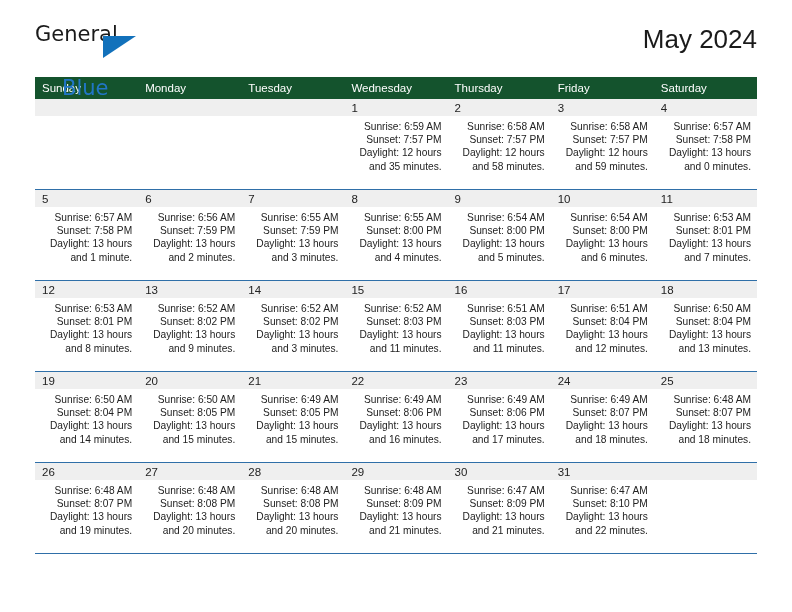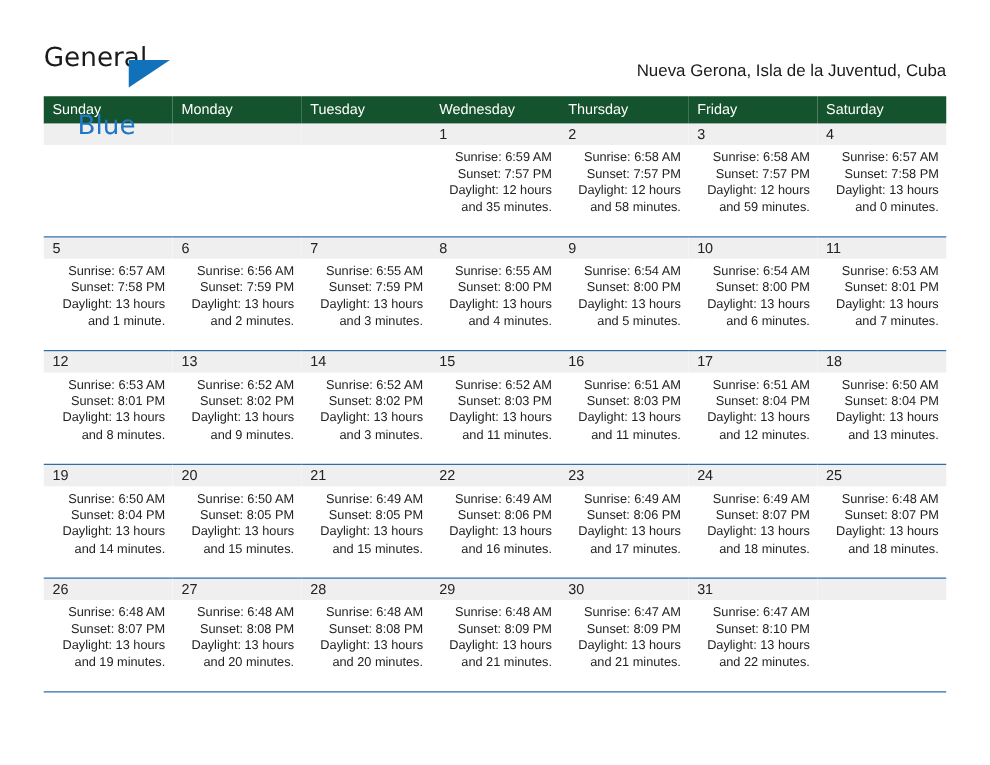--- a/index.html
+++ b/index.html
@@ -20,21 +20,21 @@
     height: 612px;
     box-sizing: border-box;
     padding: 0 35px;
   }
 
   
   .header {
     display: flex;
     align-items: flex-start;
     justify-content: space-between;
-    padding-top: 36px;
+    padding-top: 24px;
     height: 68px;
     box-sizing: border-box;
   }
   .logo {
     position: relative;
     width: 115px;
     height: 46px;
     line-height: 1;
     user-select: none;
   }
@@ -152,21 +152,21 @@
 
   <div class="header">
 
     <div class="logo">
       <span class="logo-general">General</span>
       <span class="logo-triangle"></span>
       <span class="logo-blue">Blue</span>
     </div>
 
     <div class="title-block">
-      <div class="cal-subtitle">Nueva Gerona, Isla de la Juventud, Cuba</div>
+      <div class="cal-title">May 2024</div>
     </div>
 
   </div>
 
   <table class="calendar">
     <thead>
       <tr id="weekday-header-row">
           <th>Sunday</th>
           <th>Monday</th>
           <th>Tuesday</th>

